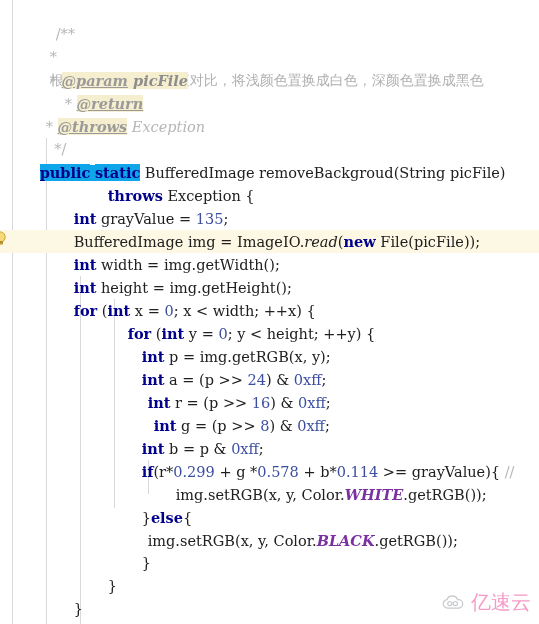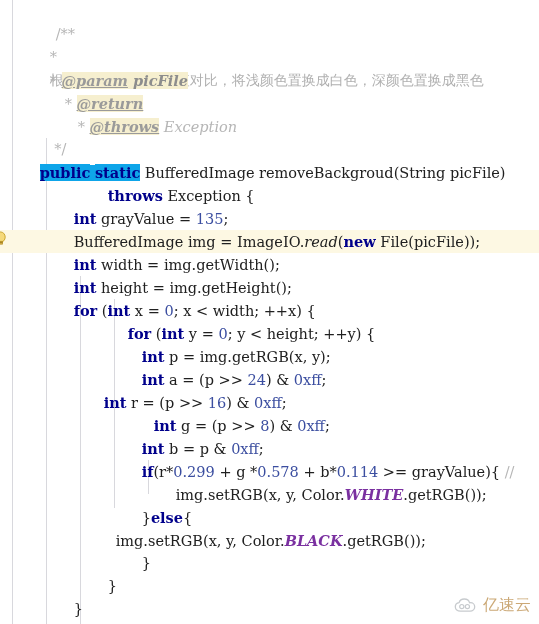--- a/index.html
+++ b/index.html
@@ -73,22 +73,22 @@
     position:absolute;
     right:8px;bottom:8px;
     display:flex;
     align-items:center;
     gap:4px;
     opacity:.55;
     z-index:9;
   }
   .wm-text{
     font-family:"DejaVu Sans","Liberation Sans",sans-serif;
-    font-size:16px;
-    color:#a16207;
+    font-size:20px;
+    color:#ec4899;
     letter-spacing:0px;
   }
 </style>
 </head>
 <body>
 
 <div id="editor">
 
   <div class="guide" style="left:12px;"></div>
   <div class="guide" style="left:46px;top:138px;"></div>
@@ -116,21 +116,21 @@
     </div>
 
     <div class="ln" style="padding-left:22px;">
       <span class="cmt">* </span><span class="tag">@param</span><span class="tagarg"> </span><span class="tagarg">picFile</span>
     </div>
 
     <div class="ln" style="padding-left:37px;">
       <span class="cmt">* </span><span class="tag">@return</span>
     </div>
 
-    <div class="ln" style="padding-left:18px;margin-left:32px;">
+    <div class="ln" style="padding-left:18px;">
       <span class="cmt">* </span><span class="tag">@throws</span><span class="tagplain"> </span><span class="tagplain">Exception</span>
     </div>
 
     <div class="ln" style="padding-left:22px;">
       <span class="cmt"> */</span>
     </div>
 
     <div class="ln" style="padding-left:12px;">
       <span class="kw hlkw">public</span><span class="hlkw"> </span><span class="kw hlkw">static</span><span class="plain"> </span><span class="plain">BufferedImage</span><span class="plain"> </span><span class="plain">removeBackgroud</span><span class="plain">(</span><span class="plain">String</span><span class="plain"> </span><span class="plain">picFile</span><span class="plain">)</span>
     </div>
@@ -164,21 +164,21 @@
     </div>
 
     <div class="ln" style="padding-left:114px;">
       <span class="kw">int</span><span class="plain"> </span><span class="plain">p</span><span class="plain"> = </span><span class="plain">img</span><span class="plain">.</span><span class="plain">getRGB</span><span class="plain">(</span><span class="plain">x</span><span class="plain">, </span><span class="plain">y</span><span class="plain">);</span>
     </div>
 
     <div class="ln" style="padding-left:114px;">
       <span class="kw">int</span><span class="plain"> </span><span class="plain">a</span><span class="plain"> = (</span><span class="plain">p</span><span class="plain"> &gt;&gt; </span><span class="num">24</span><span class="plain">) &amp; </span><span class="num">0xff</span><span class="plain">;</span>
     </div>
 
-    <div class="ln" style="padding-left:76px;">
+    <div class="ln" style="padding-left:120px;">
       <span class="kw">int</span><span class="plain"> </span><span class="plain">r</span><span class="plain"> = (</span><span class="plain">p</span><span class="plain"> &gt;&gt; </span><span class="num">16</span><span class="plain">) &amp; </span><span class="num">0xff</span><span class="plain">;</span>
     </div>
 
     <div class="ln" style="padding-left:114px;margin-left:12px;">
       <span class="kw">int</span><span class="plain"> </span><span class="plain">g</span><span class="plain"> = (</span><span class="plain">p</span><span class="plain"> &gt;&gt; </span><span class="num">8</span><span class="plain">) &amp; </span><span class="num">0xff</span><span class="plain">;</span>
     </div>
 
     <div class="ln" style="padding-left:114px;">
       <span class="kw">int</span><span class="plain"> </span><span class="plain">b</span><span class="plain"> = </span><span class="plain">p</span><span class="plain"> &amp; </span><span class="num">0xff</span><span class="plain">;</span>
     </div>
@@ -188,21 +188,21 @@
     </div>
 
     <div class="ln" style="padding-left:148px;">
       <span class="plain">img</span><span class="plain">.</span><span class="plain">setRGB</span><span class="plain">(</span><span class="plain">x</span><span class="plain">, </span><span class="plain">y</span><span class="plain">, </span><span class="plain">Color</span><span class="plain">.</span><span class="statfield">WHITE</span><span class="plain">.</span><span class="plain">getRGB</span><span class="plain">());</span>
     </div>
 
     <div class="ln" style="padding-left:114px;">
       <span class="plain">}</span><span class="kw">else</span><span class="plain">{</span>
     </div>
 
-    <div class="ln" style="padding-left:88px;">
+    <div class="ln" style="padding-left:120px;">
       <span class="plain">img</span><span class="plain">.</span><span class="plain">setRGB</span><span class="plain">(</span><span class="plain">x</span><span class="plain">, </span><span class="plain">y</span><span class="plain">, </span><span class="plain">Color</span><span class="plain">.</span><span class="statfield">BLACK</span><span class="plain">.</span><span class="plain">getRGB</span><span class="plain">());</span>
     </div>
 
     <div class="ln" style="padding-left:114px;">
       <span class="plain">}</span>
     </div>
 
     <div class="ln" style="padding-left:80px;">
       <span class="plain">}</span>
     </div>

